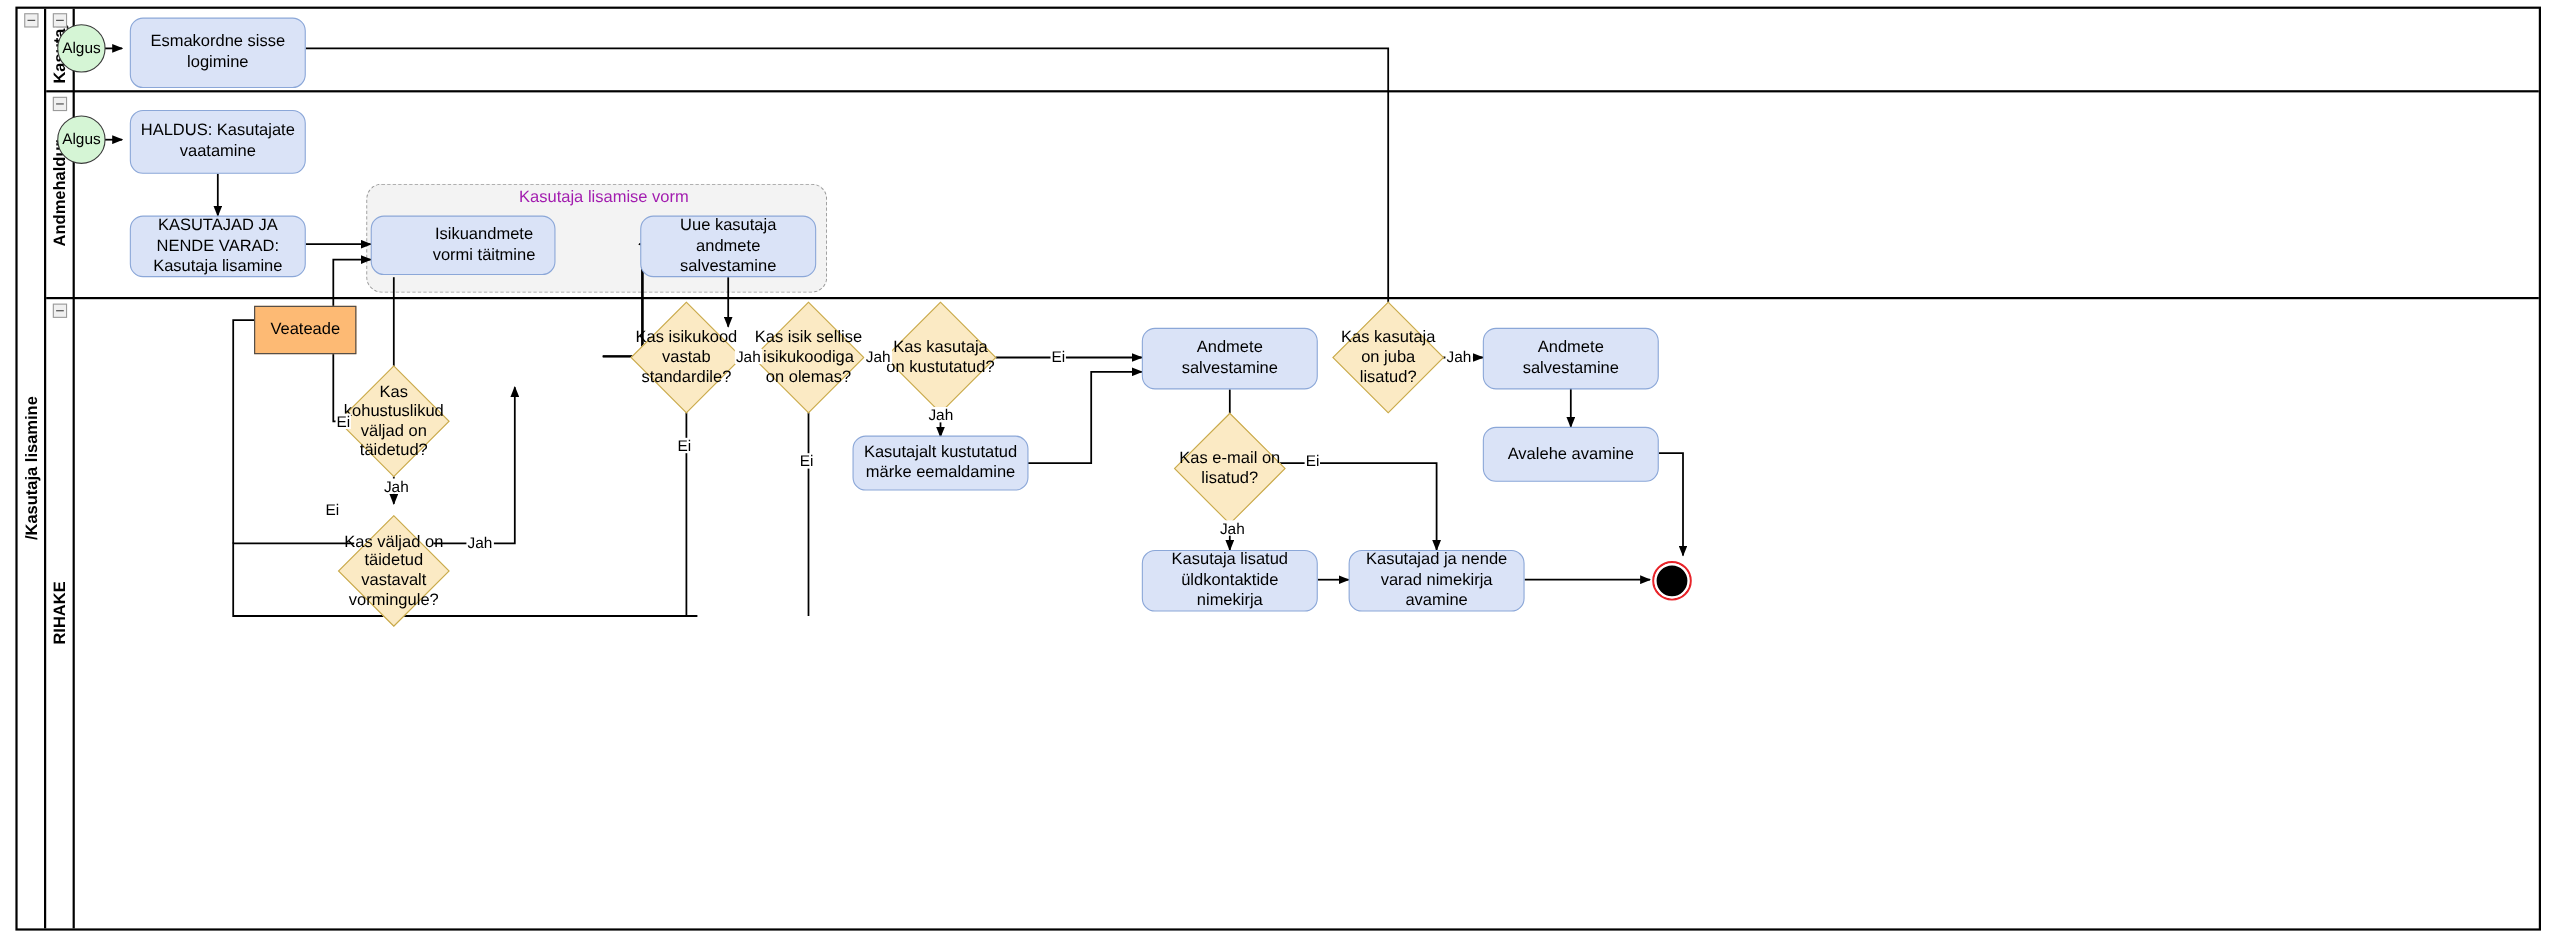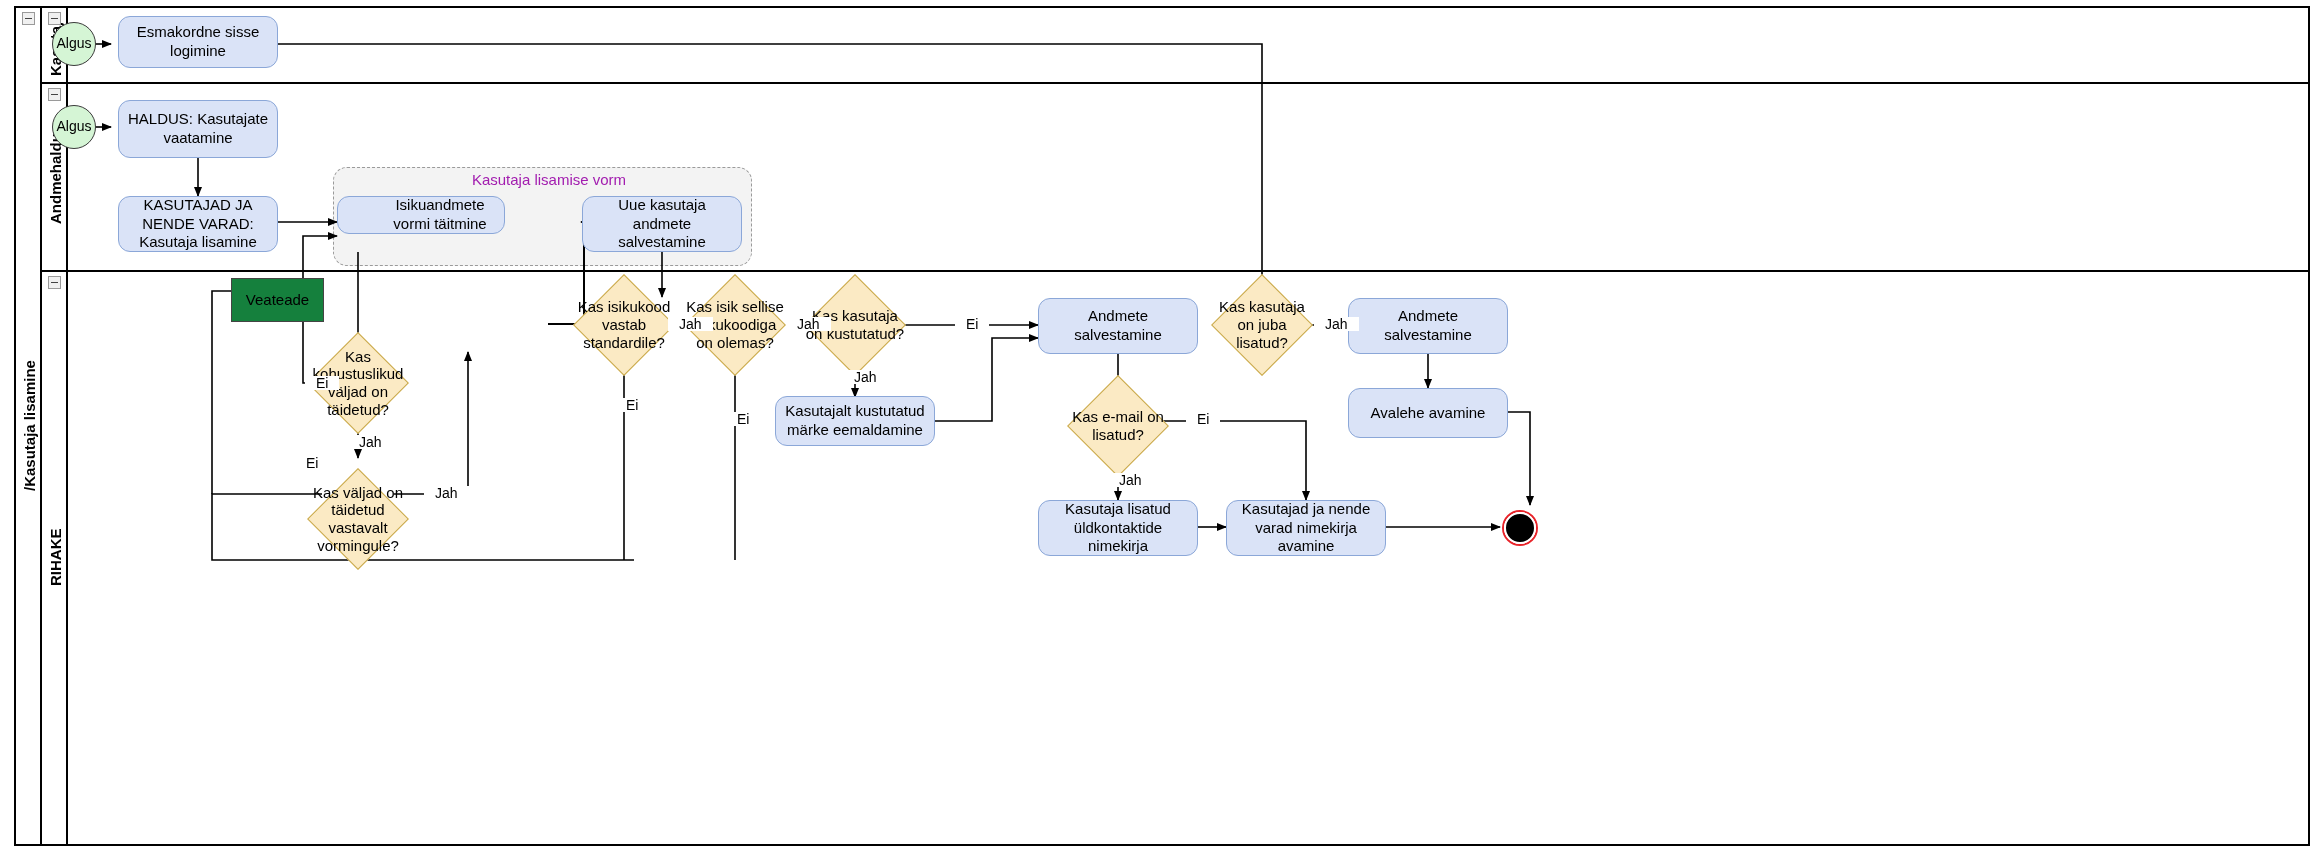--- a/index.html
+++ b/index.html
@@ -18,40 +18,40 @@
     white-space:nowrap;}
   .collapse-box{position:absolute;width:13px;height:13px;border:1px solid #9a9a9a;background:#f0f0f0;
     box-sizing:border-box;display:flex;align-items:center;justify-content:center;
     font-size:11px;line-height:11px;color:#333;font-family:"Liberation Sans",sans-serif;}
   .collapse-box .bar{width:7px;height:1px;background:#444;}
 
   
   .node{position:absolute;box-sizing:border-box;display:flex;align-items:center;justify-content:center;
     text-align:center;font-size:15px;color:#000;line-height:1.25;padding:4px 8px;}
   .task{background:#dae3f7;border:1px solid #8ba7d8;border-radius:12px;}
-  .note{background:#15803d;border:1.5px solid #444;border-radius:0;}
+  .note{background:#fdba74;border:1.5px solid #444;border-radius:0;}
   .start{background:#d5f5d5;border:1.5px solid #3a3a3a;border-radius:50%;}
   .endnode{position:absolute;border-radius:50%;border:2px solid #e8242a;background:#fff;
     box-sizing:border-box;display:flex;align-items:center;justify-content:center;}
   .endnode .inner{width:100%;height:100%;border-radius:50%;background:#000;border:2px solid #fff;
     box-sizing:border-box;}
   .subproc{position:absolute;box-sizing:border-box;background:#f3f3f3;border:1.5px dashed #9a9a9a;
     border-radius:14px;}
   .subproc-title{position:absolute;font-size:15px;color:#a21caf;}
 
   
   .gw{position:absolute;}
   .gw .dia{position:absolute;left:0;top:0;width:100%;height:100%;
     background:#fbeac4;border:1px solid #c8a94a;
     transform:rotate(45deg);box-sizing:border-box;}
   .gw .txt{position:absolute;left:-14px;top:0;width:calc(100% + 28px);height:100%;
     display:flex;align-items:center;justify-content:center;text-align:center;
     font-size:15px;line-height:1.18;color:#000;}
 
-  .edgelabel{position:absolute;font-size:14px;color:#000;background:#fff;padding:0 11px;
+  .edgelabel{position:absolute;font-size:14px;color:#000;background:#fff;padding:0 1px;
     line-height:14px;white-space:nowrap;}
 </style>
 </head>
 <body>
 
 <div id="canvas">
 
   <div class="pool-outer" style="left:14px;top:6px;width:2296px;height:840px;"></div>
 
   <div style="position:absolute;left:16px;top:8px;width:26px;height:836px;border-right:2px solid #000;box-sizing:border-box;"></div>
@@ -151,26 +151,26 @@
 
       <path d="M1306,325 L1348,325" marker-end="url(#ah)"></path>
 
       <path d="M1428,352 L1428,388" marker-end="url(#ah)"></path>
 
       <path d="M1508,412 L1530,412 L1530,505" marker-end="url(#ah)"></path>
     </g>
   </svg>
 
   <div class="node start" style="left:52px;top:22px;width:44px;height:44px;font-size:14px;">Algus</div>
-  <div class="node task" style="left:118px;top:16px;width:160px;height:52px;">Esmakordne sisse logimine</div>
+  <div class="node task" style="left:118px;top:16px;width:160px;height:64px;">Esmakordne sisse logimine</div>
 
   <div class="node start" style="left:52px;top:105px;width:44px;height:44px;font-size:14px;">Algus</div>
   <div class="node task" style="left:118px;top:196px;width:160px;height:56px;">KASUTAJAD JA NENDE VARAD: Kasutaja lisamine</div>
   <div class="node task" style="left:118px;top:100px;width:160px;height:58px;">HALDUS: Kasutajate vaatamine</div>
-  <div class="node task" style="left:337px;top:196px;width:168px;height:38px;padding-left:46px;">Isikuandmete vormi täitmine</div>
+  <div class="node task" style="left:337px;top:196px;width:168px;height:54px;padding-left:46px;">Isikuandmete vormi täitmine</div>
   <div class="node task" style="left:582px;top:196px;width:160px;height:56px;">Uue kasutaja andmete salvestamine</div>
 
   <div class="node note" style="left:231px;top:278px;width:93px;height:44px;">Veateade</div>
 
 
   <div class="gw" style="left:322px;top:347px;width:72px;height:72px;">
     <div class="dia"></div>
     <div class="txt">Kas kohustuslikud väljad on täidetud?</div>
   </div>
 

